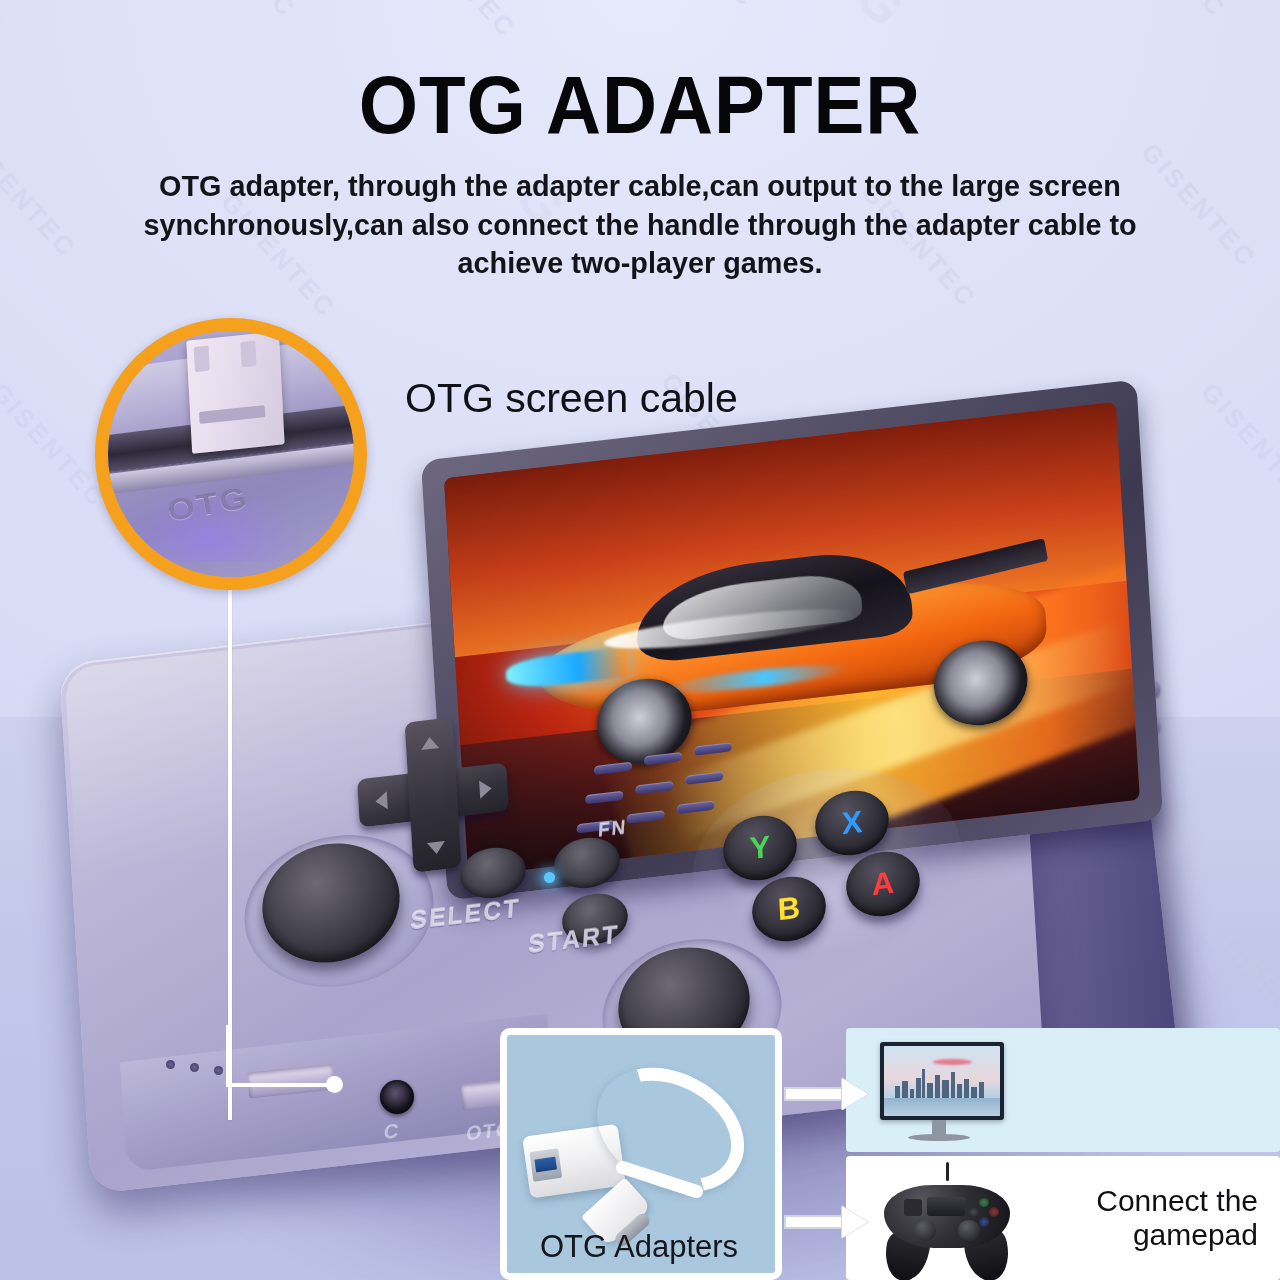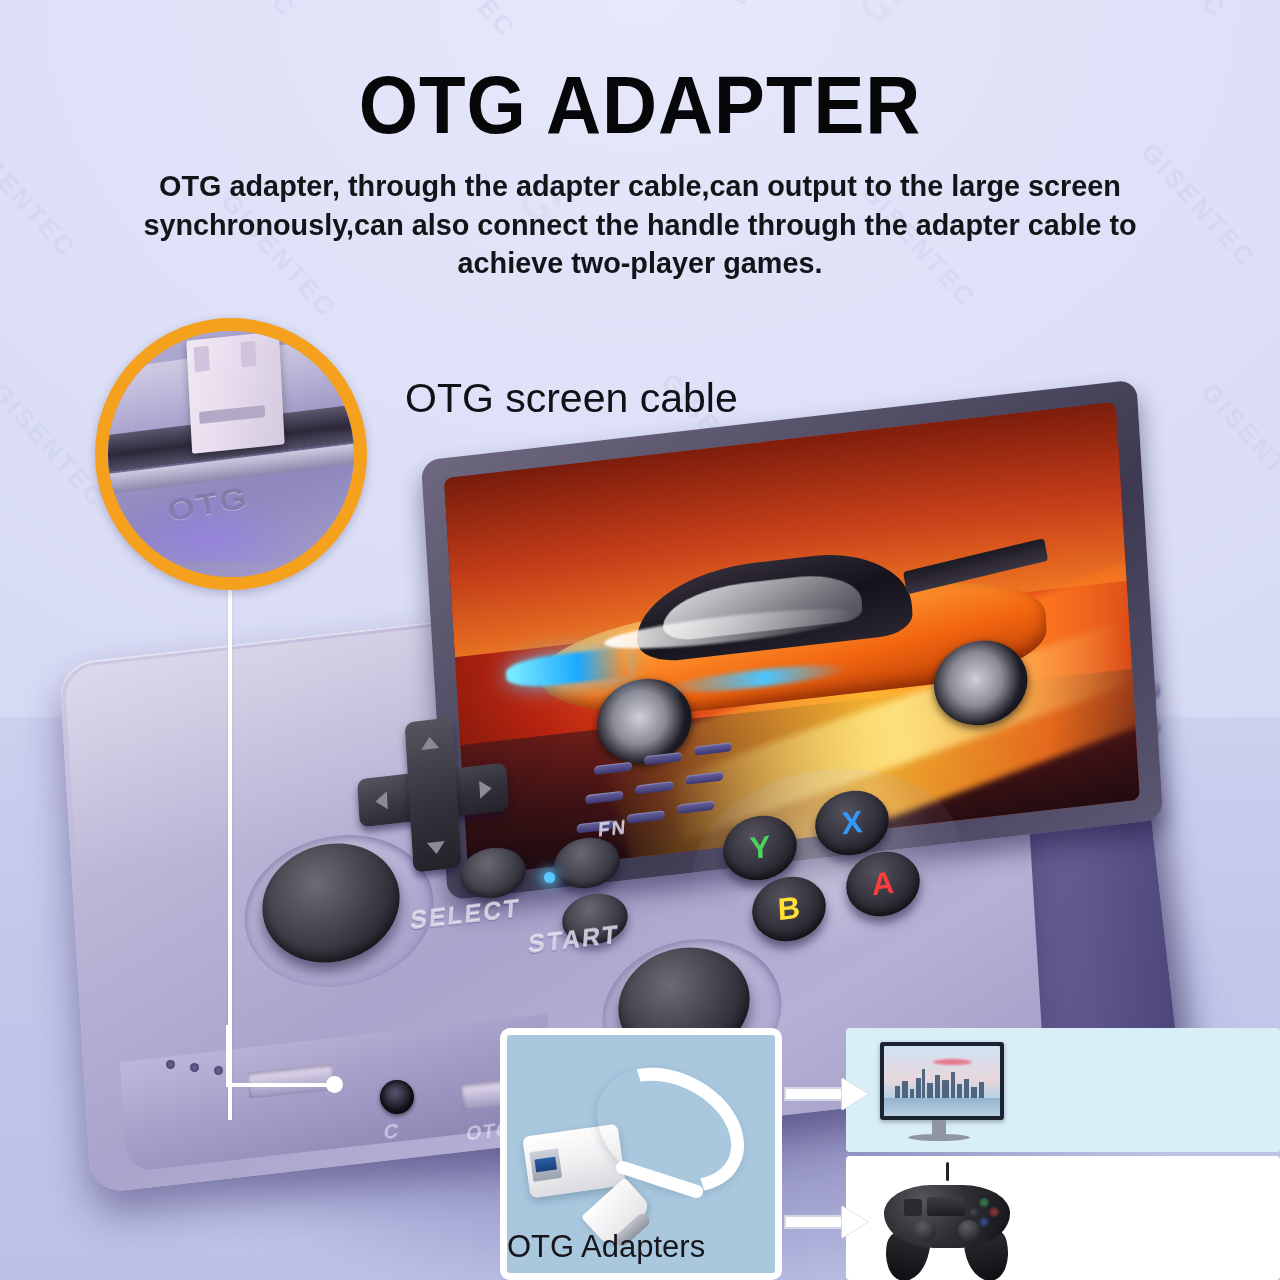--- a/index.html
+++ b/index.html
@@ -431,21 +431,21 @@
     border-radius:4px 4px 11px 11px;
     transform:rotate(-42deg);
     box-shadow:0 3px 7px rgba(40,60,90,.26);
   }
   .usbc:after{
     content:""; position:absolute; left:16%; bottom:-26%; width:68%; height:34%;
     background:linear-gradient(180deg,#bfc3cb,#8e949f); border-radius:7px;
   }
   #otg-caption{
     position:absolute; left:0; right:4px; bottom:8px;
-    font-size:31px; color:#16161c;margin-top:24px;
+    text-align:center; font-size:31px; color:#16161c;margin-top:24px;
   }
 
   #panel-screen{
     position:absolute; left:846px; top:1028px; width:434px; height:124px;
     background:#d9eff8; border-radius:4px; z-index:10;
     display:flex; align-items:center;
   }
   #panel-pad{
     position:absolute; left:846px; top:1156px; width:434px; height:124px;
     background:#ffffff; border-radius:4px; z-index:10;
@@ -738,13 +738,17 @@
       <div class="dp"></div>
       <div class="touch"></div>
       <div class="fb" style="right:17%;top:27%;background:radial-gradient(circle,#3f7f53,#1d3a27)"></div>
       <div class="fb" style="right:9%;top:38%;background:radial-gradient(circle,#8a3a3a,#3a1a1a)"></div>
       <div class="fb" style="right:17%;top:49%;background:radial-gradient(circle,#3a4f8a,#1a2038)"></div>
       <div class="fb" style="right:25%;top:38%;background:radial-gradient(circle,#4a4a52,#1c1c22)"></div>
       <div class="st l"></div>
       <div class="st r"></div>
     </div>
   </div>
+  <div class="rp-text">
+    <span>Connect the</span><br>
+    <span>gamepad</span>
+  </div>
 </div>
 
 </body></html>

